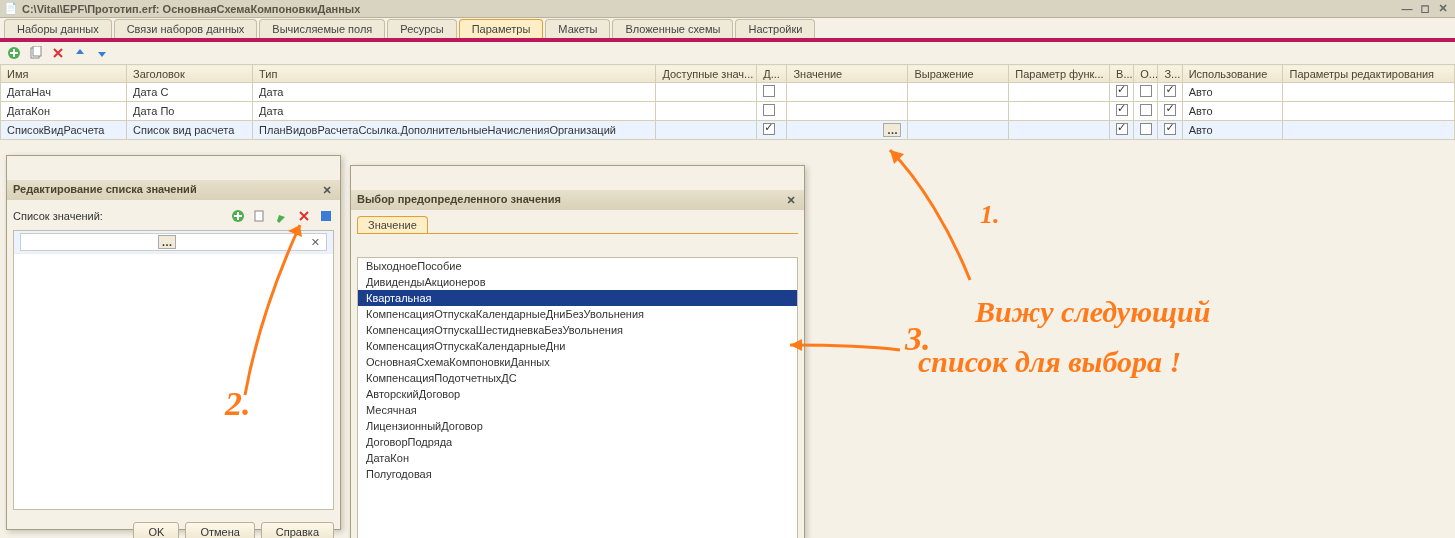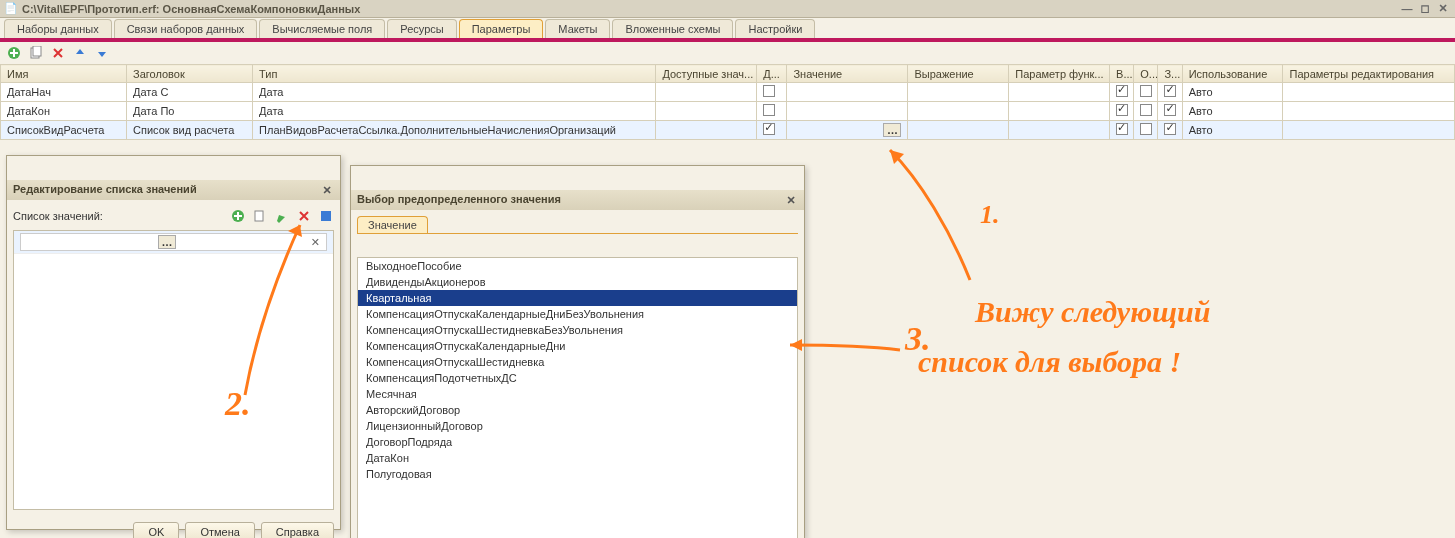--- a/index.html
+++ b/index.html
@@ -318,24 +318,24 @@
     <div class="tabs" style="border-bottom:1px solid #e0a038; height:20px; padding-left:0;">
       <div class="tab active" style="padding:2px 10px;">Значение</div>
     </div>
     <div class="list-box select-list" style="height:294px; overflow-y:auto;margin-top:23px;" id="dlg2list">
         <div class="item">ВыходноеПособие</div>
         <div class="item">ДивидендыАкционеров</div>
         <div class="item sel">Квартальная</div>
         <div class="item">КомпенсацияОтпускаКалендарныеДниБезУвольнения</div>
         <div class="item">КомпенсацияОтпускаШестидневкаБезУвольнения</div>
         <div class="item">КомпенсацияОтпускаКалендарныеДни</div>
-        <div class="item">КомпенсацияОтпускаШестидневка</div>
+        <div class="item">ОсновнаяСхемаКомпоновкиДанных</div>
         <div class="item">КомпенсацияПодотчетныхДС</div>
+        <div class="item">АвторскийДоговор</div>
         <div class="item">Месячная</div>
-        <div class="item">АвторскийДоговор</div>
         <div class="item">ЛицензионныйДоговор</div>
         <div class="item">ДоговорПодряда</div>
         <div class="item">ДатаКон</div>
         <div class="item">Полугодовая</div>
       </div>
   </div>
   <div class="dlg-btns">
     <div class="btn">OK</div>
     <div class="btn">Отмена</div>
     <div class="btn">Справка</div>

